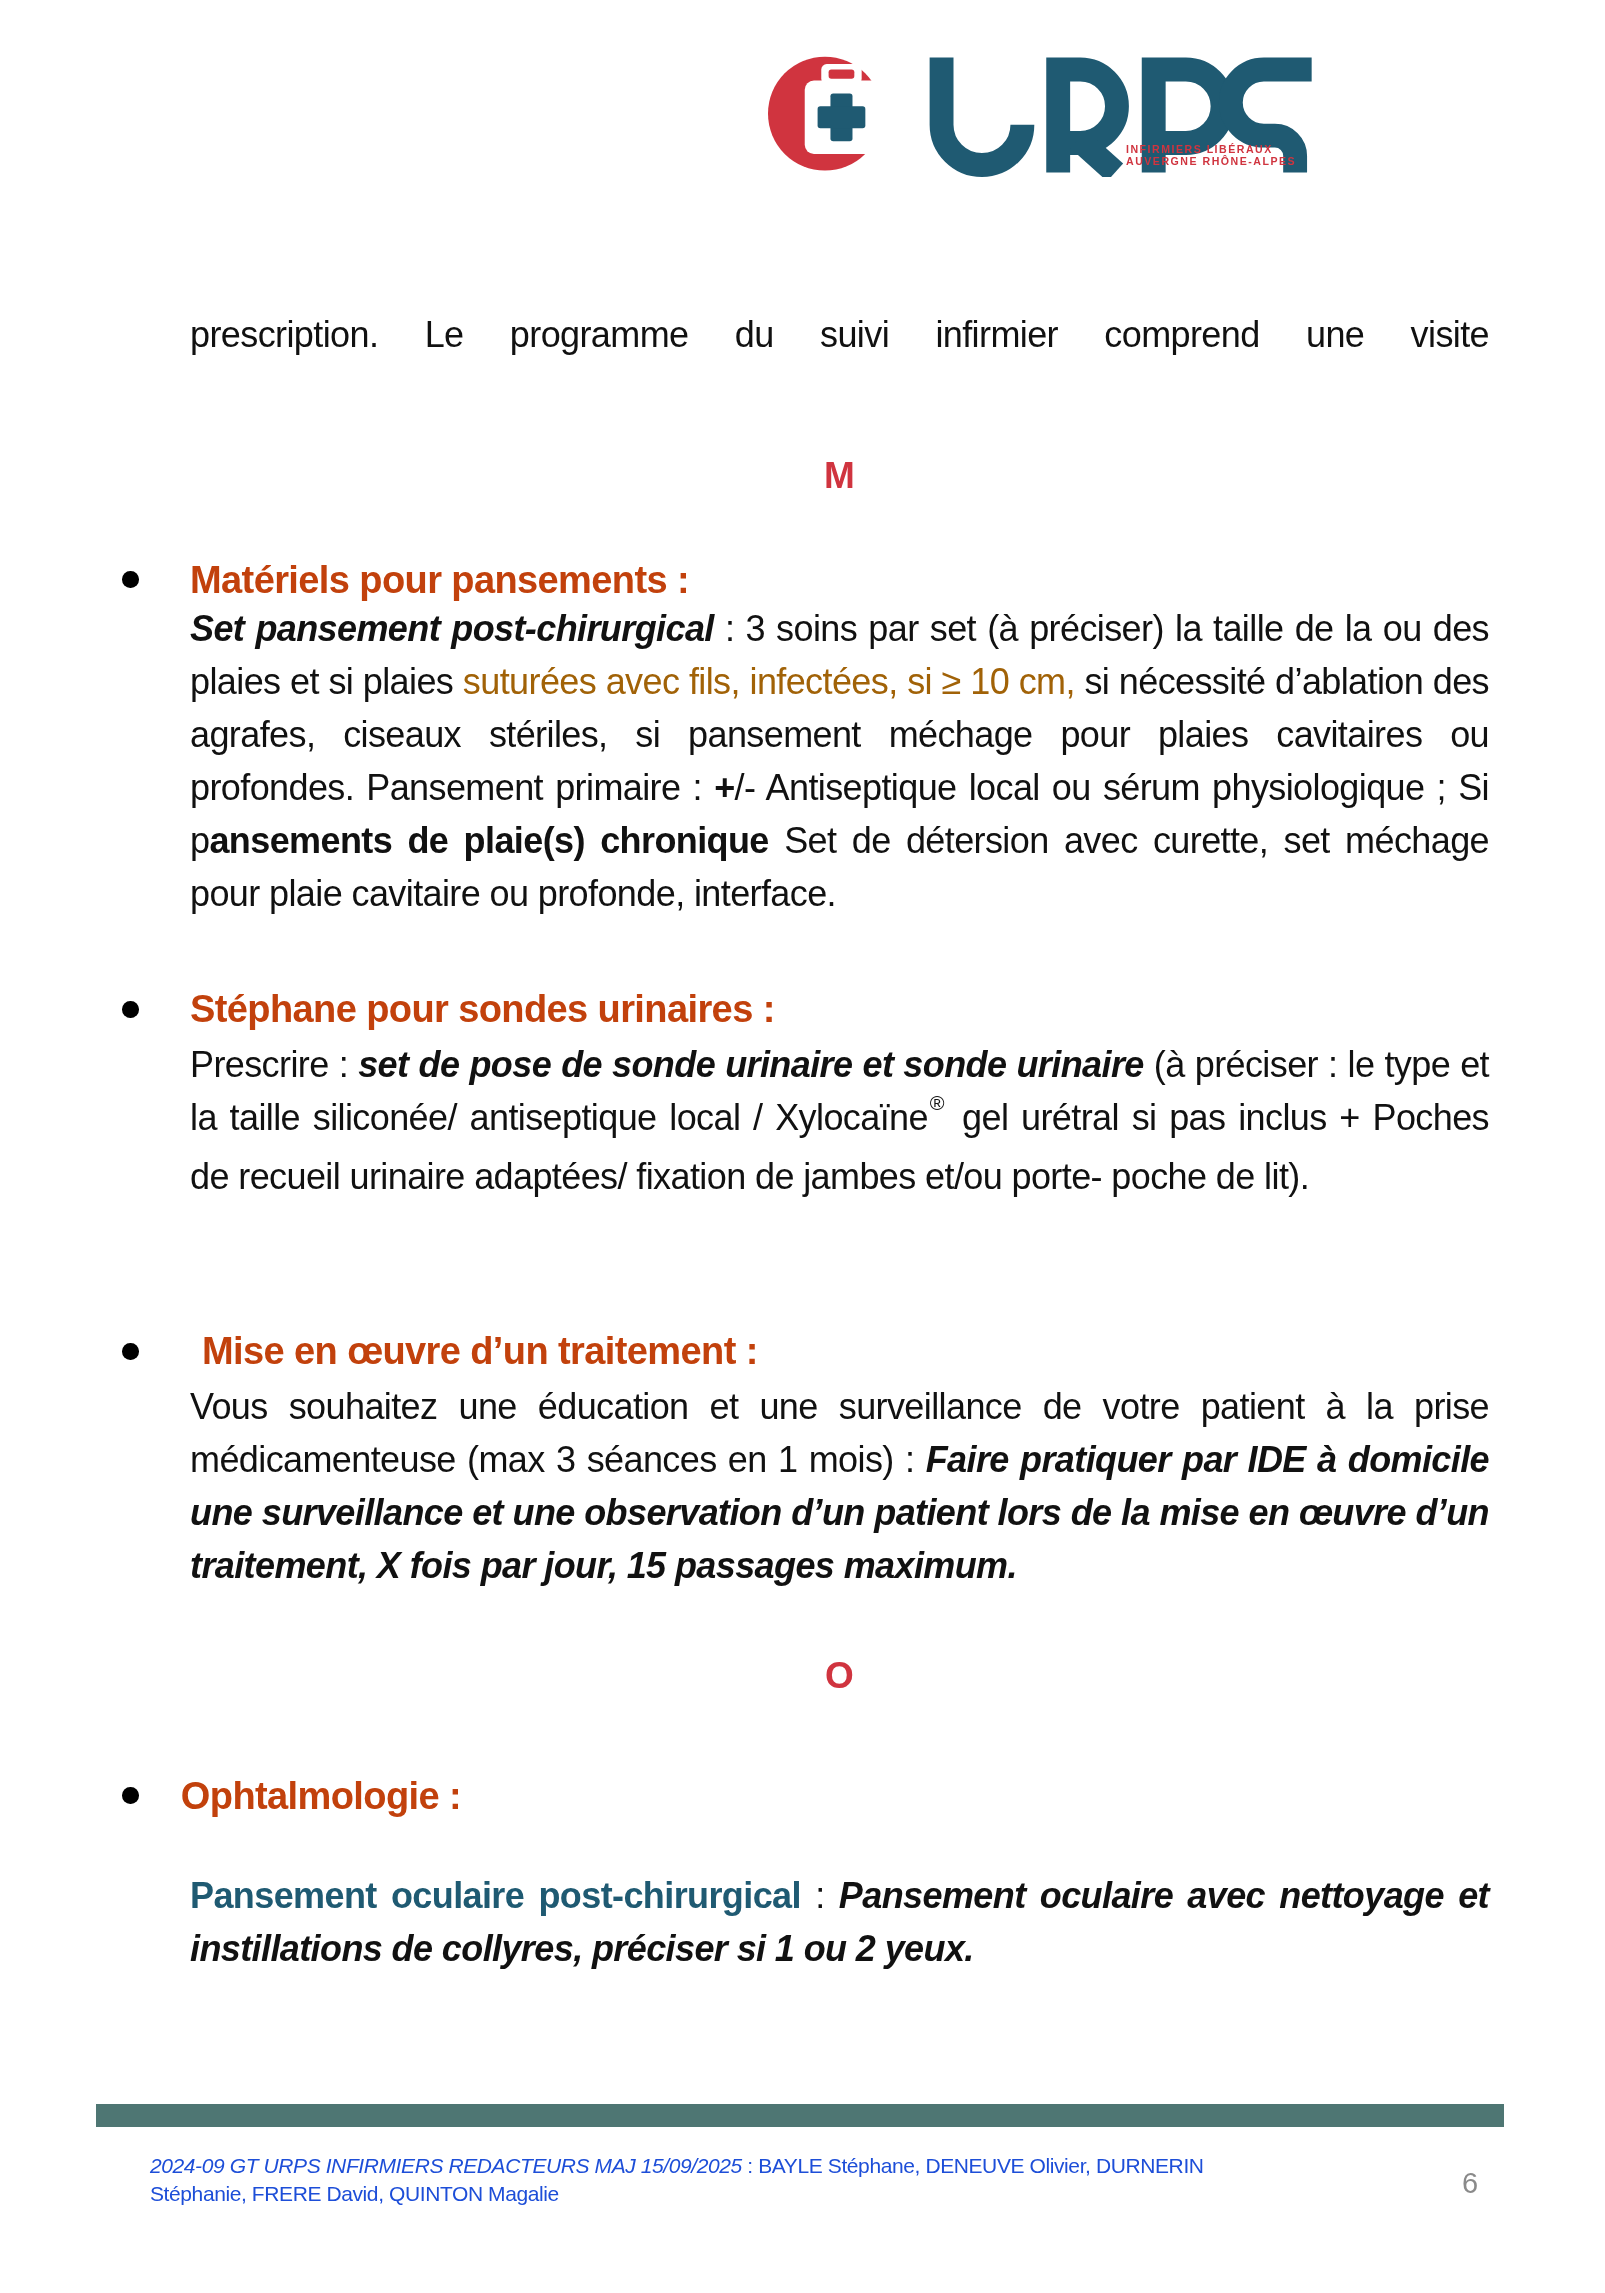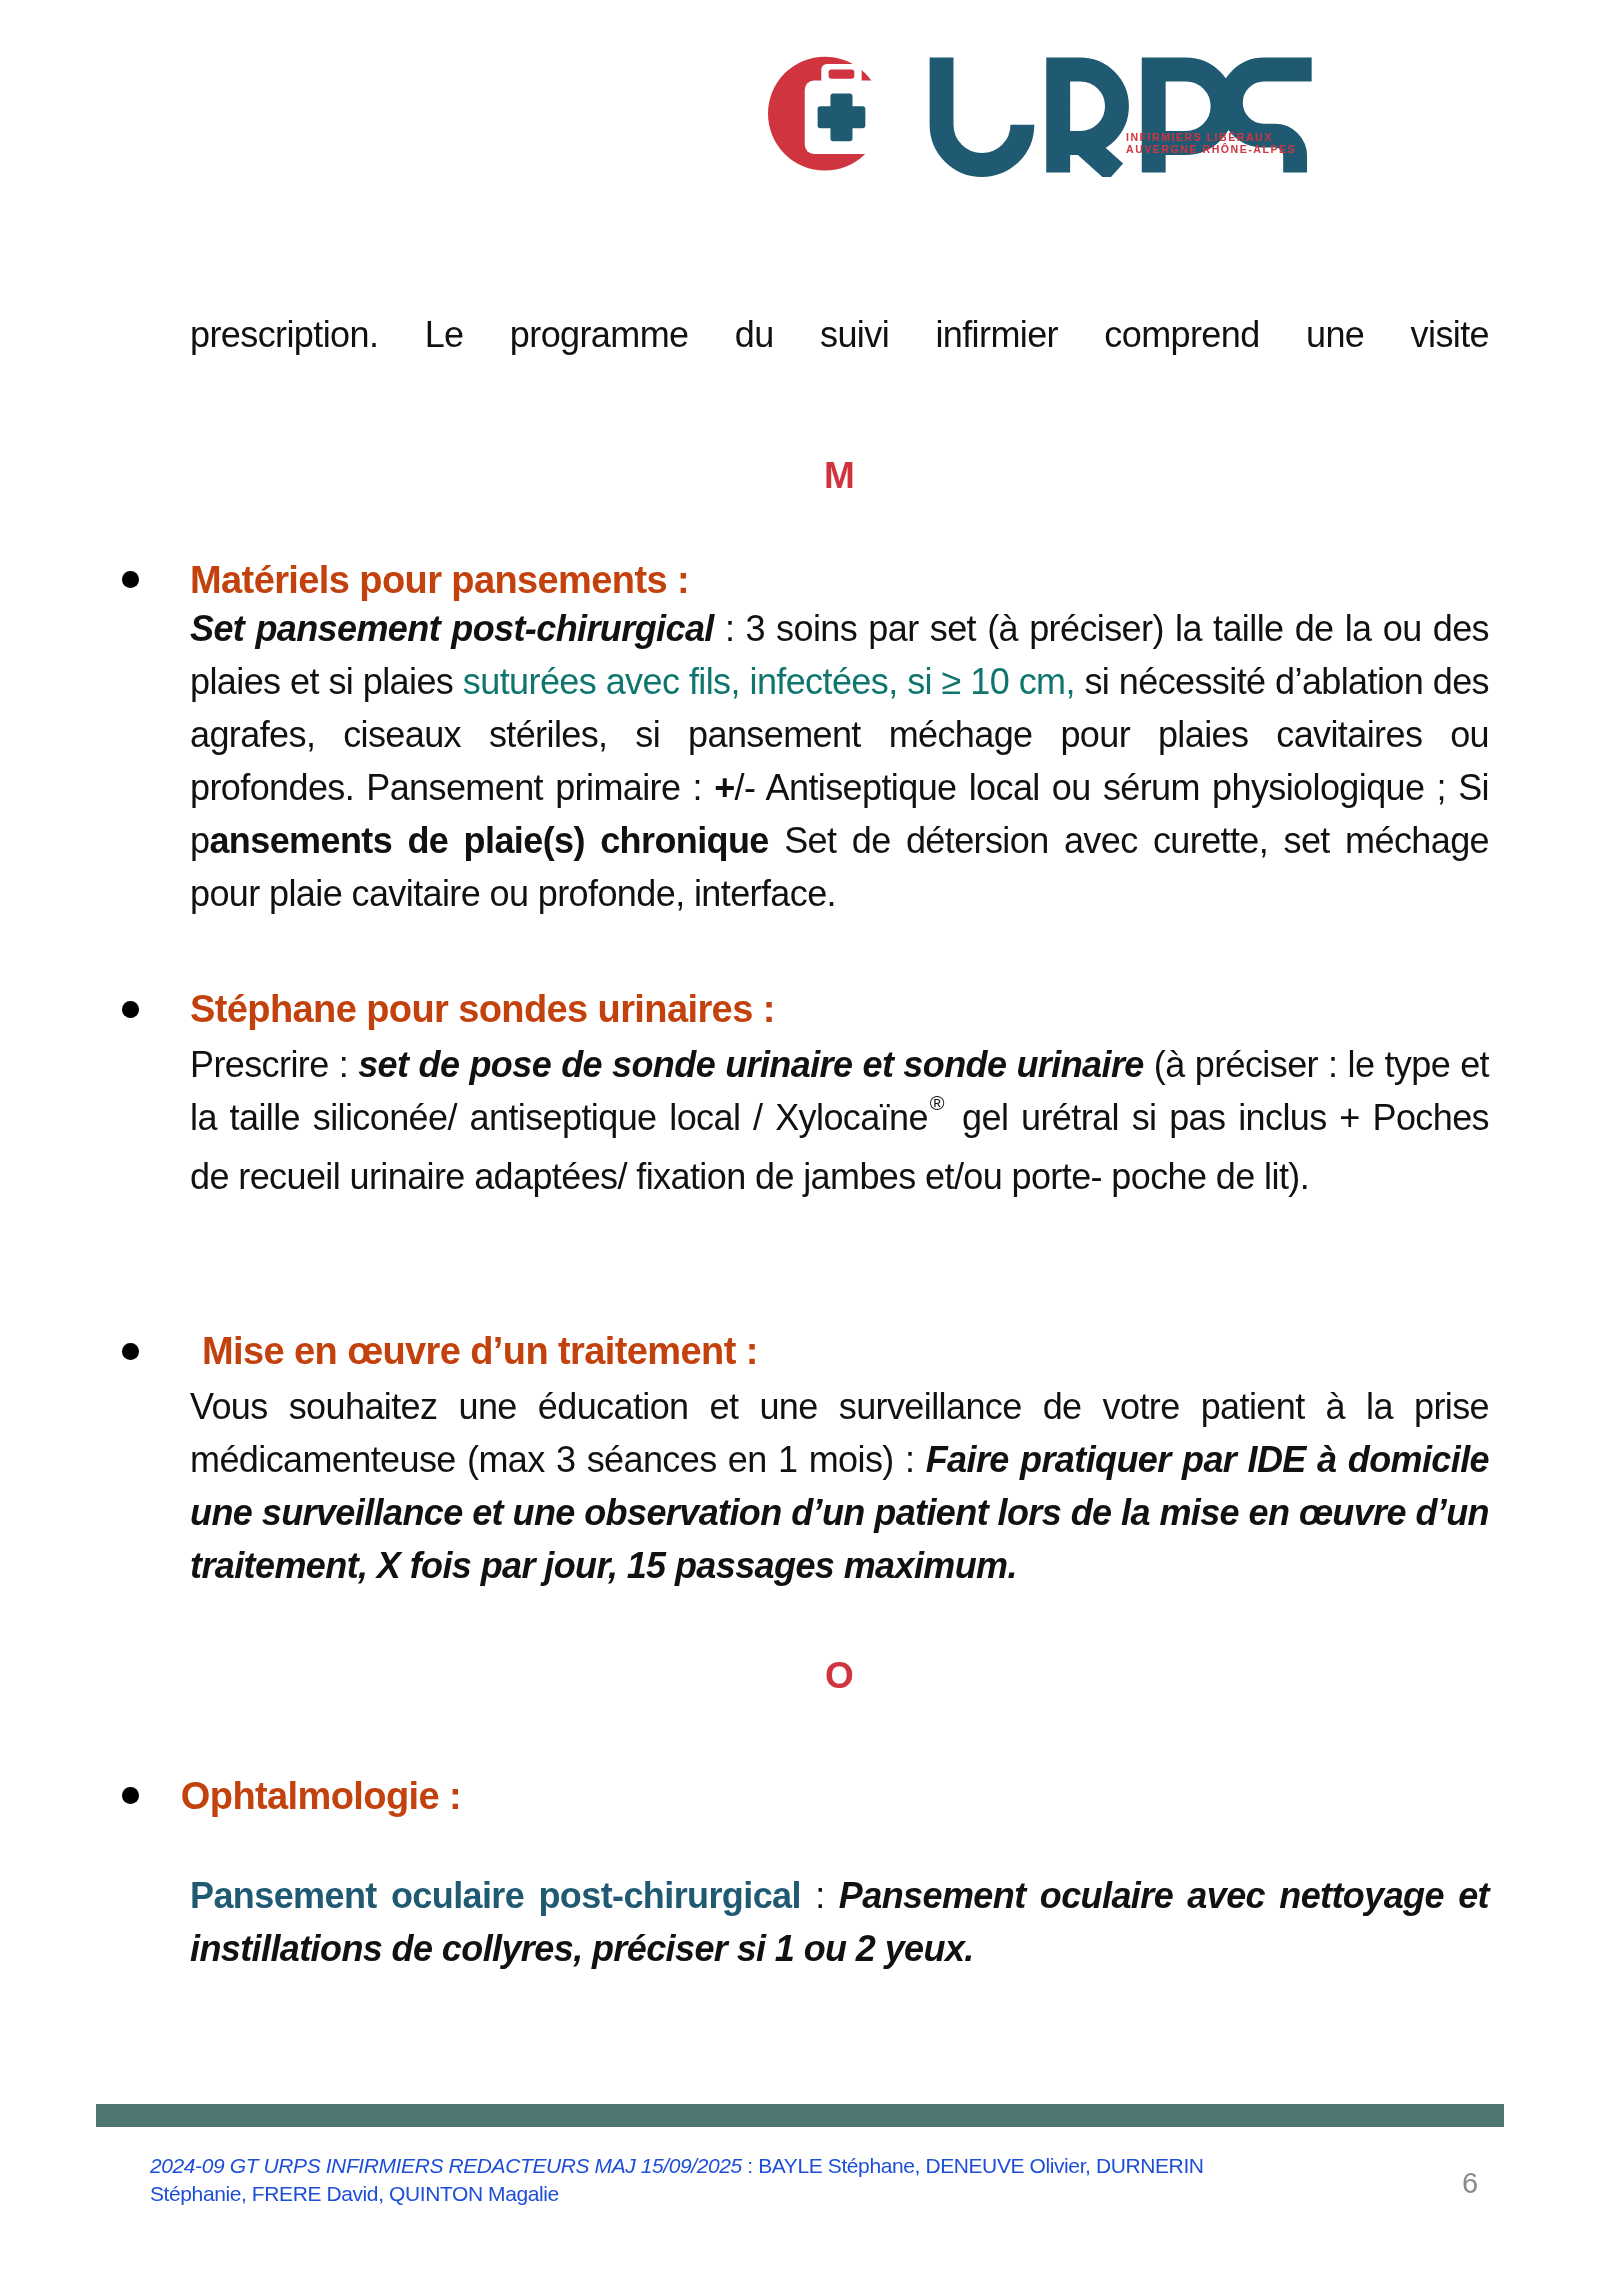--- a/index.html
+++ b/index.html
@@ -26,21 +26,21 @@
       position: absolute;
       left: 768px;
       top: 53px;
       width: 551px;
       height: 124px;
     }
     .logo svg { display: block; }
     .logo-tagline {
       position: absolute;
       left: 358px;
-      top: 78px;
+      top: 90px;
       font-family: "Liberation Sans", sans-serif;
       font-weight: 700;
       color: #d0343f;
       font-size: 10.6px;
       letter-spacing: 1.5px;
       line-height: 12px;
       white-space: nowrap;
     }
     
     .content {
@@ -82,21 +82,21 @@
       color: #c2410c;
       font-weight: 700;
       font-size: 38px;
       line-height: 50px;
       letter-spacing: -0.6px;
       white-space: nowrap;
     }
     .bi { font-weight: 700; font-style: italic; }
     .b { font-weight: 700; }
     .i { font-style: italic; }
-    .gray { color: #0f766e; }
+    .gray { color: #a16207; }
     .teal { color: #1f5a72; font-weight: 700; }
     sup.reg {
       font-size: 20px;
       vertical-align: 0;
       position: relative;
       top: -20px;
       margin-left: 1.8px;
       margin-right: 5.5px;
     }
     

